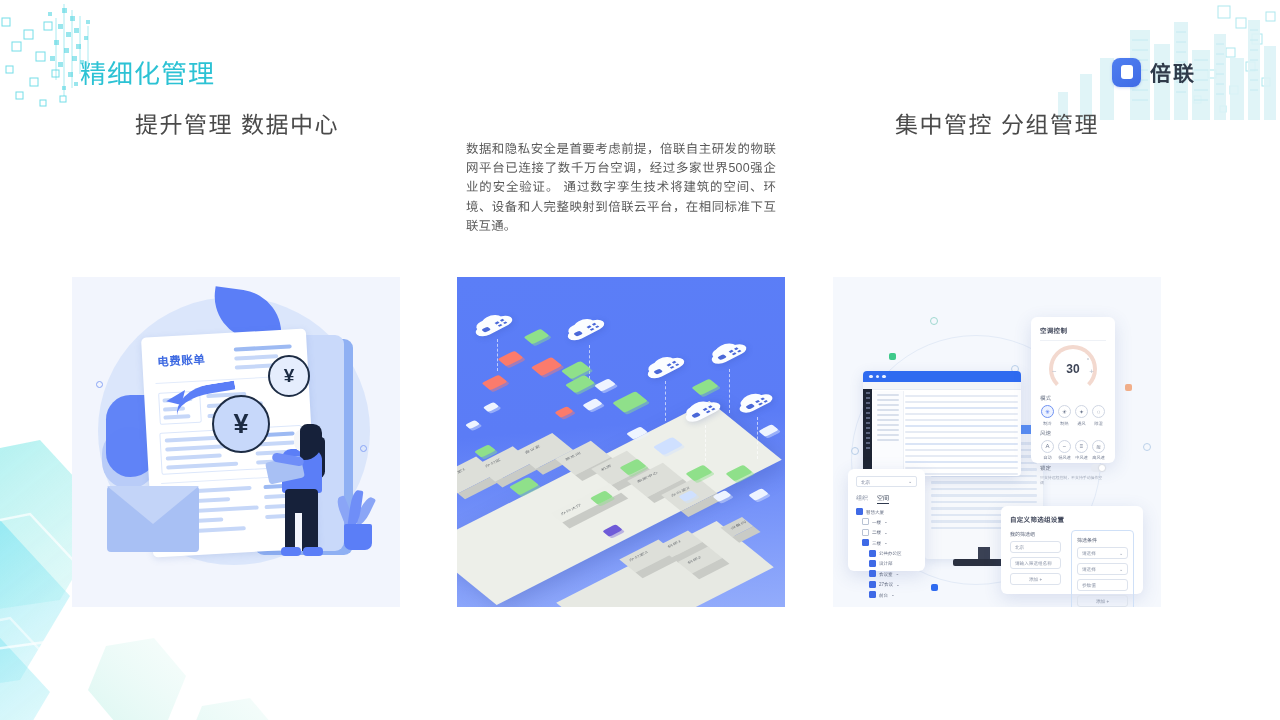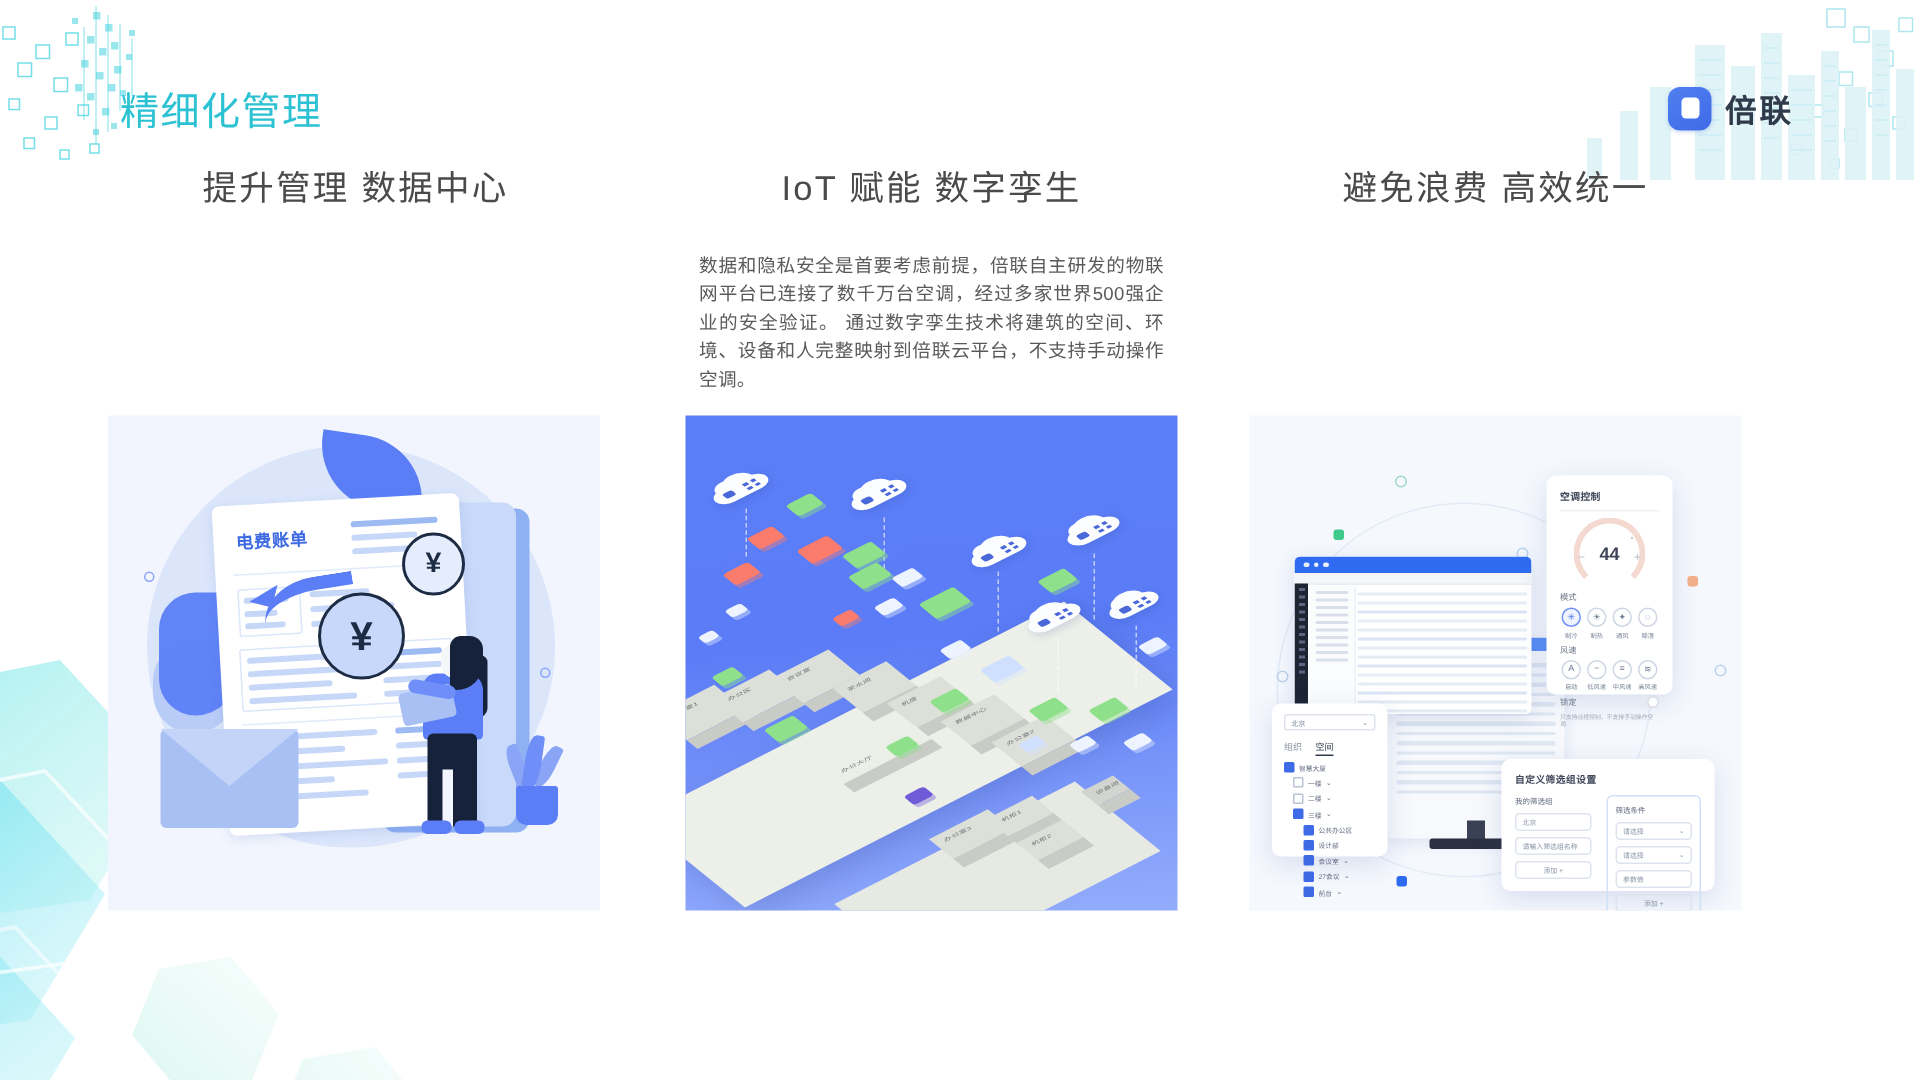--- a/index.html
+++ b/index.html
@@ -396,22 +396,21 @@
         <div class="f1-leaf b"></div>
           <div class="f1-leaf c"></div>
           <div class="f1-leaf a"></div>
         <div class="f1-plant-pot"></div>
         <div class="f1-dot" style="left:24px;top:104px;"></div>
         <div class="f1-dot" style="left:288px;top:168px;"></div>
       </div>
     </div>
 
     <div class="col c1">
-      <div class="col-heading">IoT 赋能 数字孪生</div>
-      <div class="col-body">数据和隐私安全是首要考虑前提，倍联自主研发的物联网平台已连接了数千万台空调，经过多家世界500强企业的安全验证。 通过数字孪生技术将建筑的空间、环境、设备和人完整映射到倍联云平台，不支持手动操作空调。</div>
+      <div class="col-body">数据和隐私安全是首要考虑前提，倍联自主研发的物联网平台已连接了数千万台空调，经过多家世界500强企业的安全验证。 通过数字孪生技术将建筑的空间、环境、设备和人完整映射到倍联云平台，在相同标准下互联互通。</div>
 
       <div class="figure">
 
         <div class="iso-ground"></div>
         <div class="iso-ground2"></div>
 
         <div class="blk" style="left:-12px;top:176px;width:44px;height:44px;">
           <div class="lbl">办公室1</div>
           </div>
         <div class="blk" style="left:26px;top:166px;width:42px;height:42px;">
@@ -503,21 +502,21 @@
         <div class="tile w" style="left:10px;top:142px;width:11px;height:11px;"></div>
         <div class="tile g" style="left:20px;top:166px;width:16px;height:16px;"></div>
         <div class="tile g" style="left:56px;top:198px;width:22px;height:22px;"></div>
         <div class="tile g" style="left:136px;top:212px;width:17px;height:17px;"></div>
         <div class="tile g" style="left:166px;top:180px;width:20px;height:20px;"></div>
         <div class="tile p" style="left:148px;top:246px;width:15px;height:15px;"></div>
       </div>
     </div>
 
     <div class="col c2">
-      <div class="col-heading">避免浪费 高效统一</div>
+      <div class="col-heading">集中管控 分组管理</div>
 
       <div class="figure">
         <div class="f3-circle" style="left:18px;top:58px;width:248px;height:248px;"></div>
         <div class="f3-dot" style="left:97px;top:40px;width:6px;height:6px;border:1px solid #9fd8d0;background:transparent;"></div>
         <div class="f3-dot" style="left:56px;top:76px;width:7px;height:7px;background:#3ec98a;border-radius:2px;"></div>
         <div class="f3-dot" style="left:292px;top:107px;width:7px;height:7px;background:#f3b08a;border-radius:2px;"></div>
         <div class="f3-dot" style="left:178px;top:88px;width:6px;height:6px;border:1px solid #bcd2ea;"></div>
         <div class="f3-dot" style="left:310px;top:166px;width:6px;height:6px;border:1px solid #bcd2ea;"></div>
         <div class="f3-dot" style="left:18px;top:170px;width:6px;height:6px;border:1px solid #bcd2ea;"></div>
         <div class="f3-dot" style="left:98px;top:307px;width:7px;height:7px;background:#2f6bf0;border-radius:2px;"></div>
@@ -595,21 +594,21 @@
               <i></i>
               <i></i>
             </div>
         </div>
 
         <div class="card" id="ac-card">
           <div class="ct">空调控制</div>
           <div class="sep"></div>
           <div class="dial">
             <div class="ring"></div>
-            <div class="tv">44</div>
+            <div class="tv">30</div>
             <div class="deg">°</div>
             <div class="minus">−</div>
             <div class="plus">+</div>
           </div>
           <div class="cl">模式</div>
           <div class="iconrow">
             <div class="ic on">
                 <div class="cc">✳</div>
                 <span>制冷</span>
               </div>

